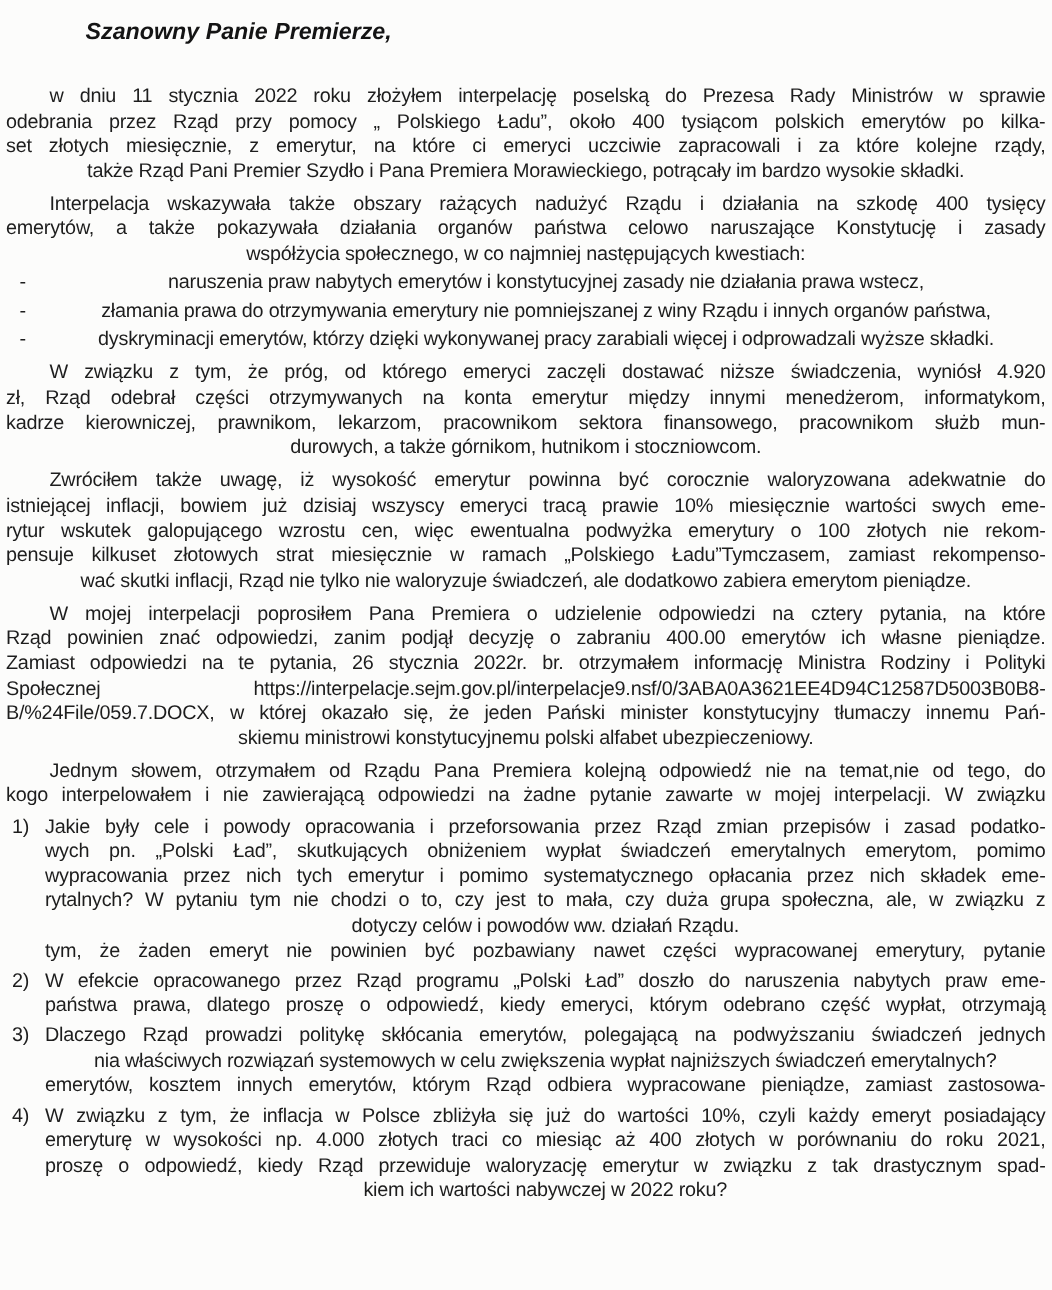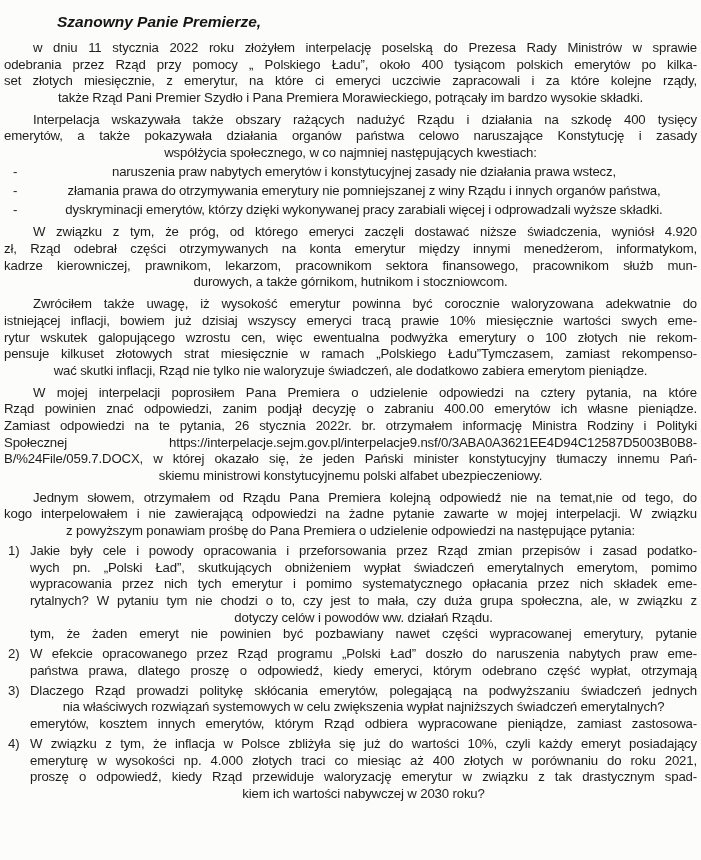--- a/index.html
+++ b/index.html
@@ -9,21 +9,21 @@
     font-family: "Liberation Sans", sans-serif;
     color: #1d1d1d;
     overflow: hidden;
   }
   .doc { padding: 13px 4px 0 4px; width: 701px; }
   .salutation {
     font-size: 15.5px;
     font-weight: bold;
     font-style: italic;
     margin-left: 53px;
-    margin-bottom: 9px;
+    margin-bottom: 25px;
     color: #141414;
   }
   .block {
     position: relative;
     font-size: 13.2px;
     line-height: 16.6px;
     letter-spacing: -0.15px;
   }
   .paragraph { margin-top: 5.5px; }
   .dash-item  { margin-top: 2.5px; padding-left: 27px; }
@@ -80,21 +80,20 @@
         <div class="line just first">W mojej interpelacji poprosiłem Pana Premiera o udzielenie odpowiedzi na cztery pytania, na które</div>
         <div class="line just">Rząd powinien znać odpowiedzi, zanim podjął decyzję o zabraniu 400.00 emerytów ich własne pieniądze.</div>
         <div class="line just">Zamiast odpowiedzi na te pytania, 26 stycznia 2022r. br. otrzymałem informację Ministra Rodziny i Polityki</div>
         <div class="line just">Społecznej https://interpelacje.sejm.gov.pl/interpelacje9.nsf/0/3ABA0A3621EE4D94C12587D5003B0B8-</div>
         <div class="line just">B/%24File/059.7.DOCX, w której okazało się, że jeden Pański minister konstytucyjny tłumaczy innemu Pań-</div>
         <div class="line">skiemu ministrowi konstytucyjnemu polski alfabet ubezpieczeniowy.</div>
       </div>
       <div class="block paragraph">
         <div class="line just first">Jednym słowem, otrzymałem od Rządu Pana Premiera kolejną odpowiedź nie na temat,nie od tego, do</div>
         <div class="line just">kogo interpelowałem i nie zawierającą odpowiedzi na żadne pytanie zawarte w mojej interpelacji. W związku</div>
-        <div class="line">z powyższym ponawiam prośbę do Pana Premiera o udzielenie odpowiedzi na następujące pytania:</div>
       </div>
       <div class="block num-item">
         <span class="marker">1)</span>
         <div class="line just">Jakie były cele i powody opracowania i przeforsowania przez Rząd zmian przepisów i zasad podatko-</div>
         <div class="line just">wych pn. „Polski Ład”, skutkujących obniżeniem wypłat świadczeń emerytalnych emerytom, pomimo</div>
         <div class="line just">wypracowania przez nich tych emerytur i pomimo systematycznego opłacania przez nich składek eme-</div>
         <div class="line just">rytalnych? W pytaniu tym nie chodzi o to, czy jest to mała, czy duża grupa społeczna, ale, w związku z</div>
         <div class="line">dotyczy celów i powodów ww. działań Rządu.</div>
         <div class="line just">tym, że żaden emeryt nie powinien być pozbawiany nawet części wypracowanej emerytury, pytanie</div>
       </div>
@@ -107,16 +106,16 @@
         <span class="marker">3)</span>
         <div class="line just">Dlaczego Rząd prowadzi politykę skłócania emerytów, polegającą na podwyższaniu świadczeń jednych</div>
         <div class="line">nia właściwych rozwiązań systemowych w celu zwiększenia wypłat najniższych świadczeń emerytalnych?</div>
         <div class="line just">emerytów, kosztem innych emerytów, którym Rząd odbiera wypracowane pieniądze, zamiast zastosowa-</div>
       </div>
       <div class="block num-item">
         <span class="marker">4)</span>
         <div class="line just">W związku z tym, że inflacja w Polsce zbliżyła się już do wartości 10%, czyli każdy emeryt posiadający</div>
         <div class="line just">emeryturę w wysokości np. 4.000 złotych traci co miesiąc aż 400 złotych w porównaniu do roku 2021,</div>
         <div class="line just">proszę o odpowiedź, kiedy Rząd przewiduje waloryzację emerytur w związku z tak drastycznym spad-</div>
-        <div class="line">kiem ich wartości nabywczej w 2030 roku?</div>
+        <div class="line">kiem ich wartości nabywczej w 2022 roku?</div>
       </div>
     </div>
 </div>
 
 </body></html>

